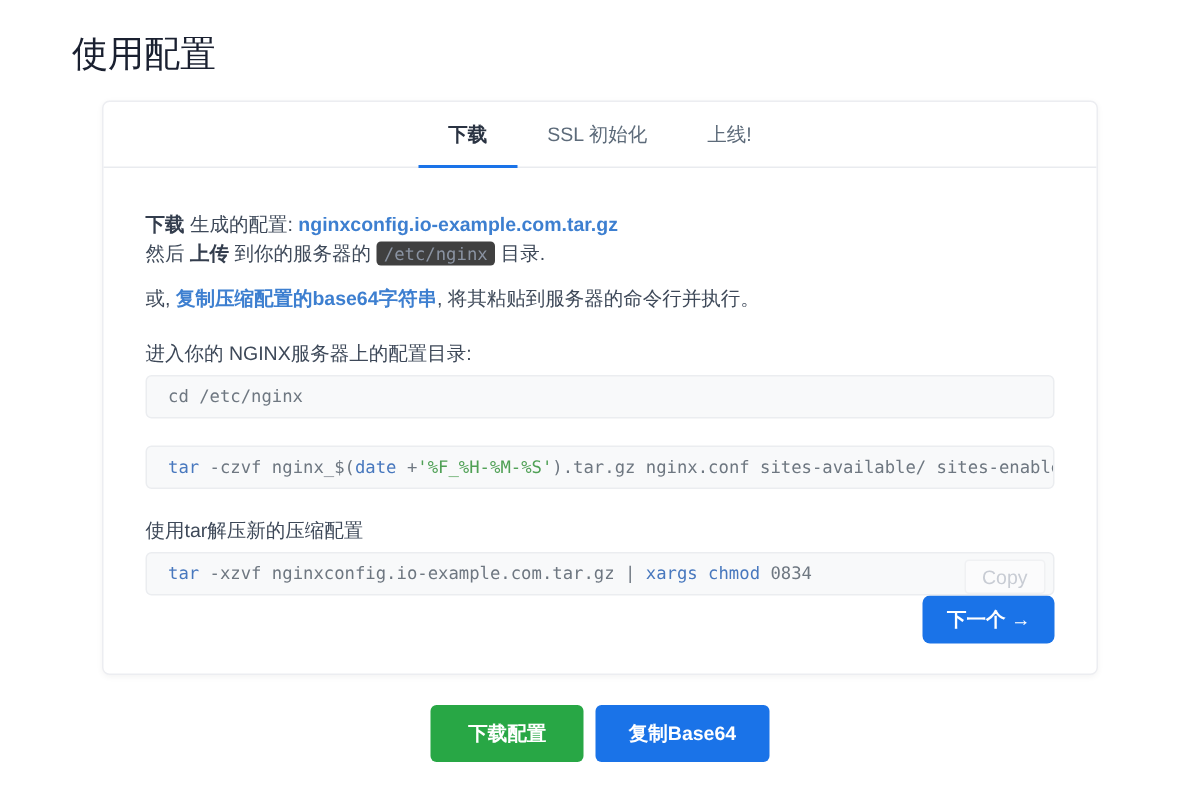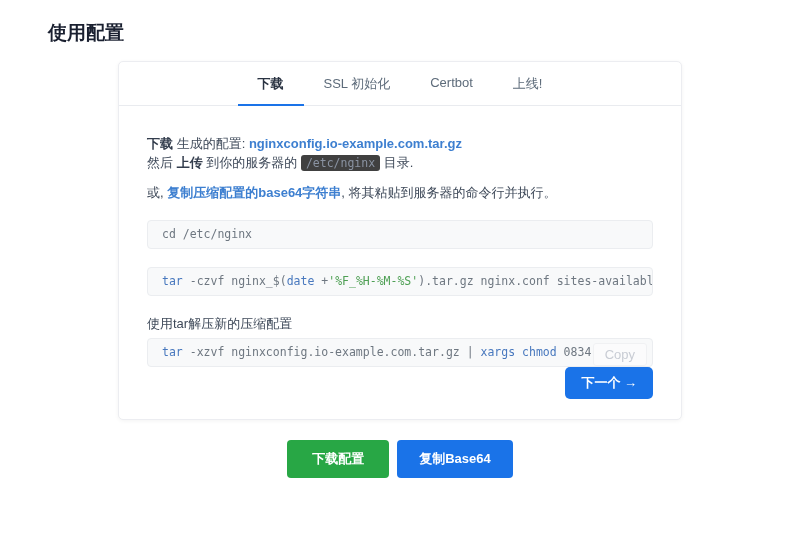--- a/index.html
+++ b/index.html
@@ -4,26 +4,26 @@
 <style>
   * { box-sizing: border-box; margin: 0; padding: 0; }
   html, body { width: 800px; height: 535px; overflow: hidden; }
   body {
     background: #ffffff;
     font-family: "Liberation Sans", sans-serif;
     color: #3e4959;
   }
   .page-title {
     margin: 20px 12px 0 48px;
-    font-size: 19px;
-    font-weight: 700;
+    font-size: 24px;
+    font-weight: 400;
     color: #1a2030;
   }
   .card {
-    width: 564px;
+    width: 664px;
     margin: 15px auto 0;
     background: #fff;
     border: 1px solid #ecedf1;
     border-radius: 5px;
     box-shadow: 0 1px 4px rgba(0,0,0,.05);
   }
   .tabs {
     display: flex;
     justify-content: center;
     border-bottom: 1px solid #e9ebef;
@@ -120,21 +120,20 @@
 </head>
 <body>
 
 <h2 class="page-title">使用配置</h2>
 
 <div class="card">
 
   <div class="tabs">
     <div class="tab active">下载</div>
     <div class="tab">SSL 初始化</div>
-    <div class="tab">Certbot</div>
     <div class="tab">上线!</div>
   </div>
 
   <div class="content">
 
     <p class="para">
       <b>下载</b>
       <span>生成的配置:</span>
       <a class="link" href="#">nginxconfig.io-example.com.tar.gz</a>
       <br>
@@ -144,20 +143,21 @@
       <code class="inline-code">/etc/nginx</code>
       <span>目录.</span>
     </p>
 
     <p class="para">
       <span>或,</span>
       <a class="link" href="#">复制压缩配置的base64字符串</a><span>, 将其粘贴到服务器的命令行并执行。</span>
     </p>
 
     <div class="section">
+      <div class="section-heading">进入你的 NGINX服务器上的配置目录:</div>
       <div class="codeblock"><span class="tok-plain">cd /etc/nginx</span></div>
     </div>
 
     <div class="section">
       <div class="codeblock"><span class="tok-kw">tar</span><span class="tok-plain"> -czvf nginx_$(</span><span class="tok-kw">date</span><span class="tok-plain"> +</span><span class="tok-str">'%F_%H-%M-%S'</span><span class="tok-plain">).tar.gz nginx.conf sites-available/ sites-enabled/ nginxconfig.io/</span></div>
     </div>
 
     <div class="section">
       <div class="section-heading">使用tar解压新的压缩配置</div>
       <div class="codeblock">

